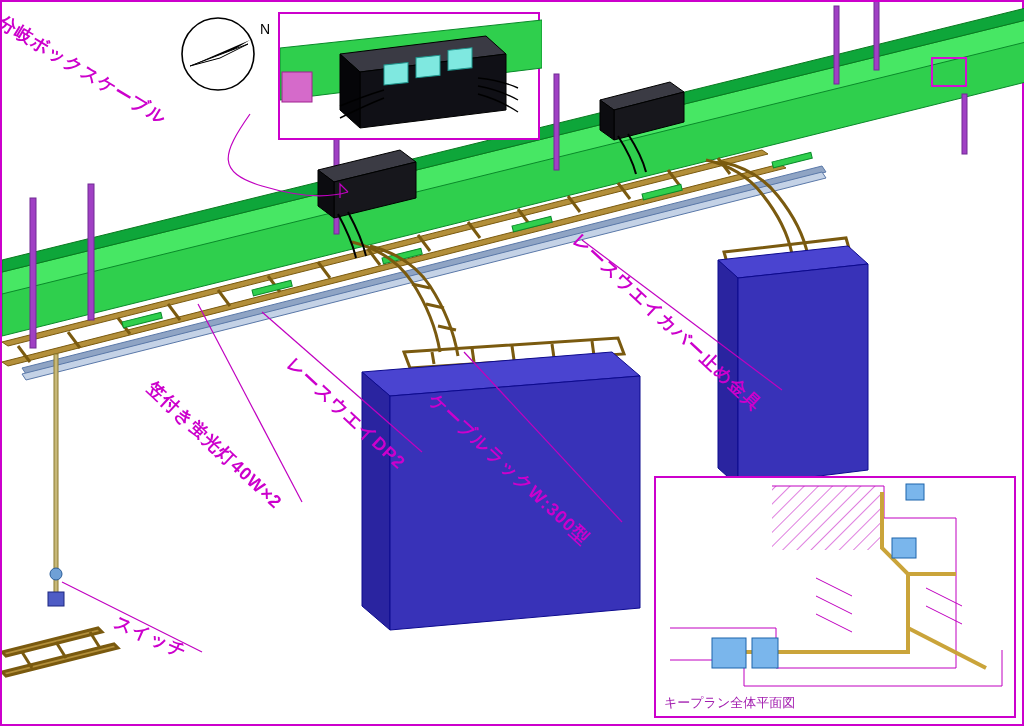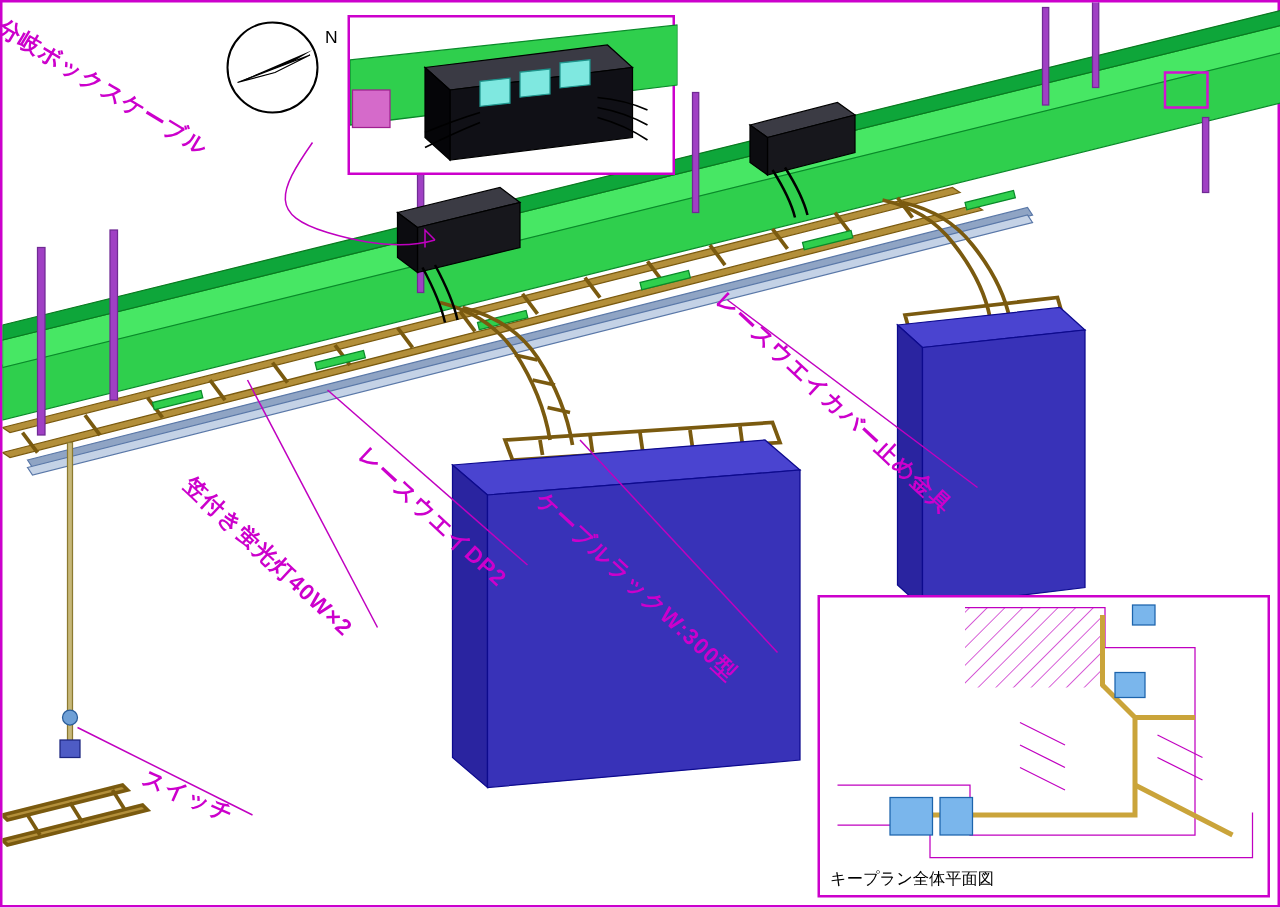--- a/index.html
+++ b/index.html
@@ -2,21 +2,21 @@
 <html><head>
 <meta charset="utf-8">
 <style>
   html,body{margin:0;padding:0;width:1024px;height:726px;overflow:hidden;background:#fff;font-family:"MS Gothic","Meiryo",sans-serif;}
   .stage{position:relative;width:1024px;height:726px;border:2px solid #c0c;box-sizing:border-box;}
   svg{position:absolute;top:0;left:0;}
 
   
   .callout{position:absolute;color:#c0c;font-size:18px;font-weight:bold;white-space:nowrap;
            transform-origin:left top;pointer-events:none;letter-spacing:1px;}
-  .caption{position:absolute;color:#000000;font-size:13px;pointer-events:none;margin-top:48px;}
+  .caption{position:absolute;color:#a21caf;font-size:13px;pointer-events:none;margin-top:48px;}
 
   
   .inset{position:absolute;border:2px solid #c0c;background:#fff;box-sizing:border-box;}
   .inset.det{background:linear-gradient(180deg,#3fa36a 0 40%, #fff 40%);}
 </style>
 </head>
 <body>
 
 <div class="stage">
 

